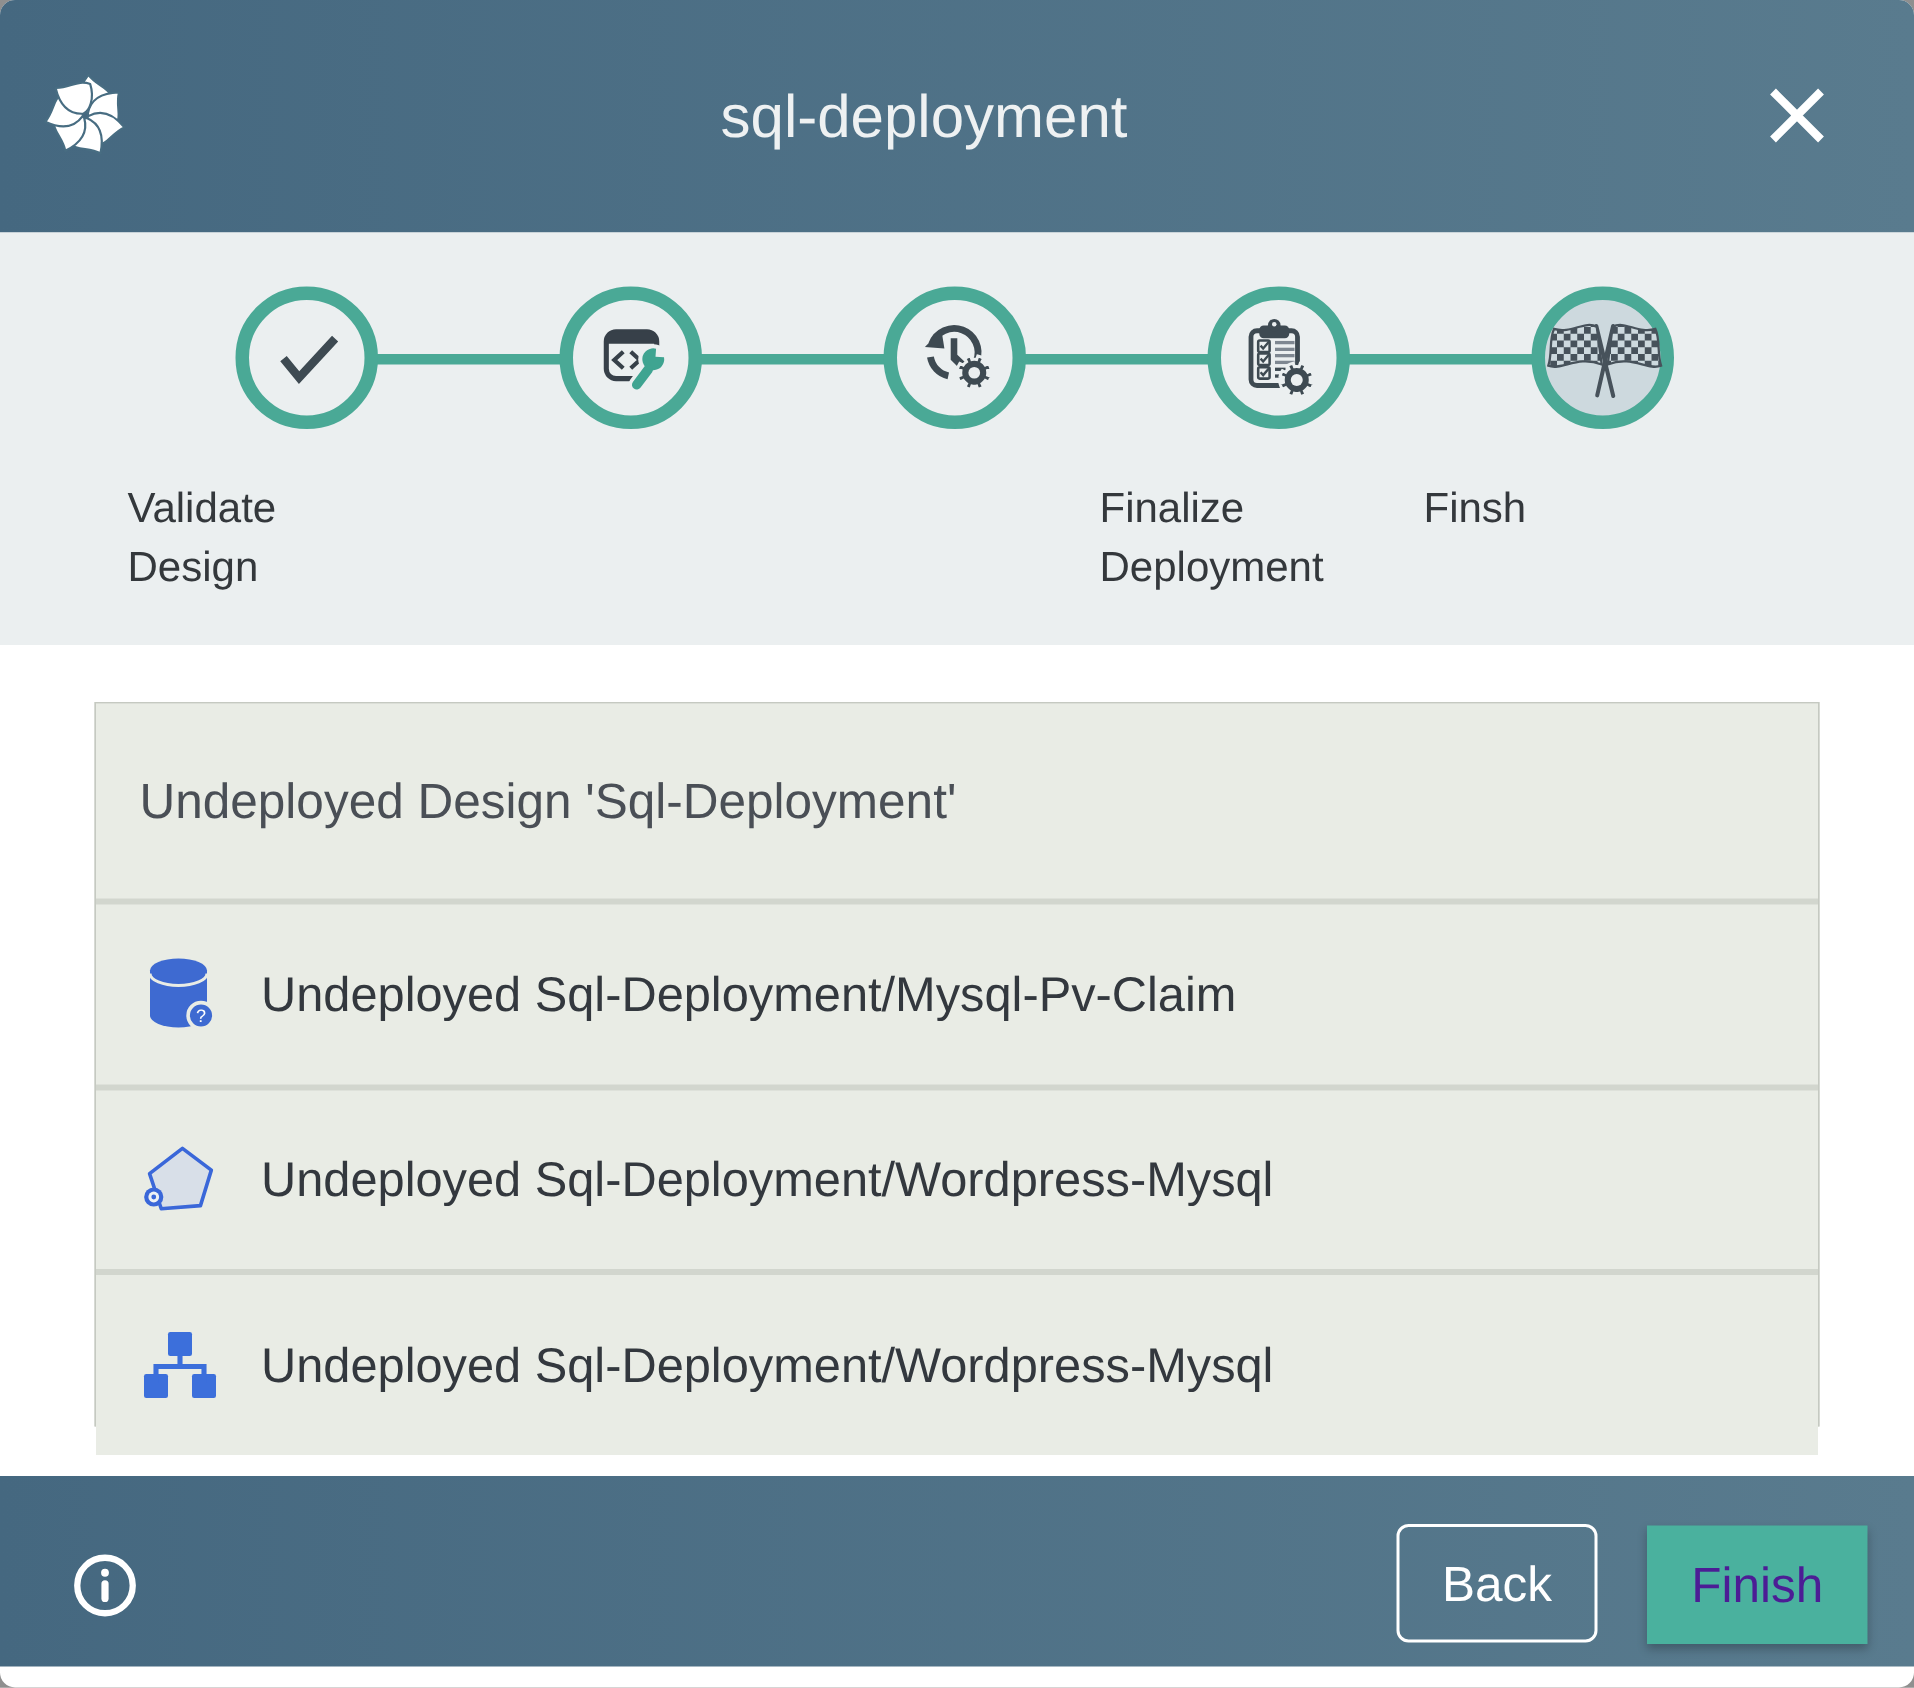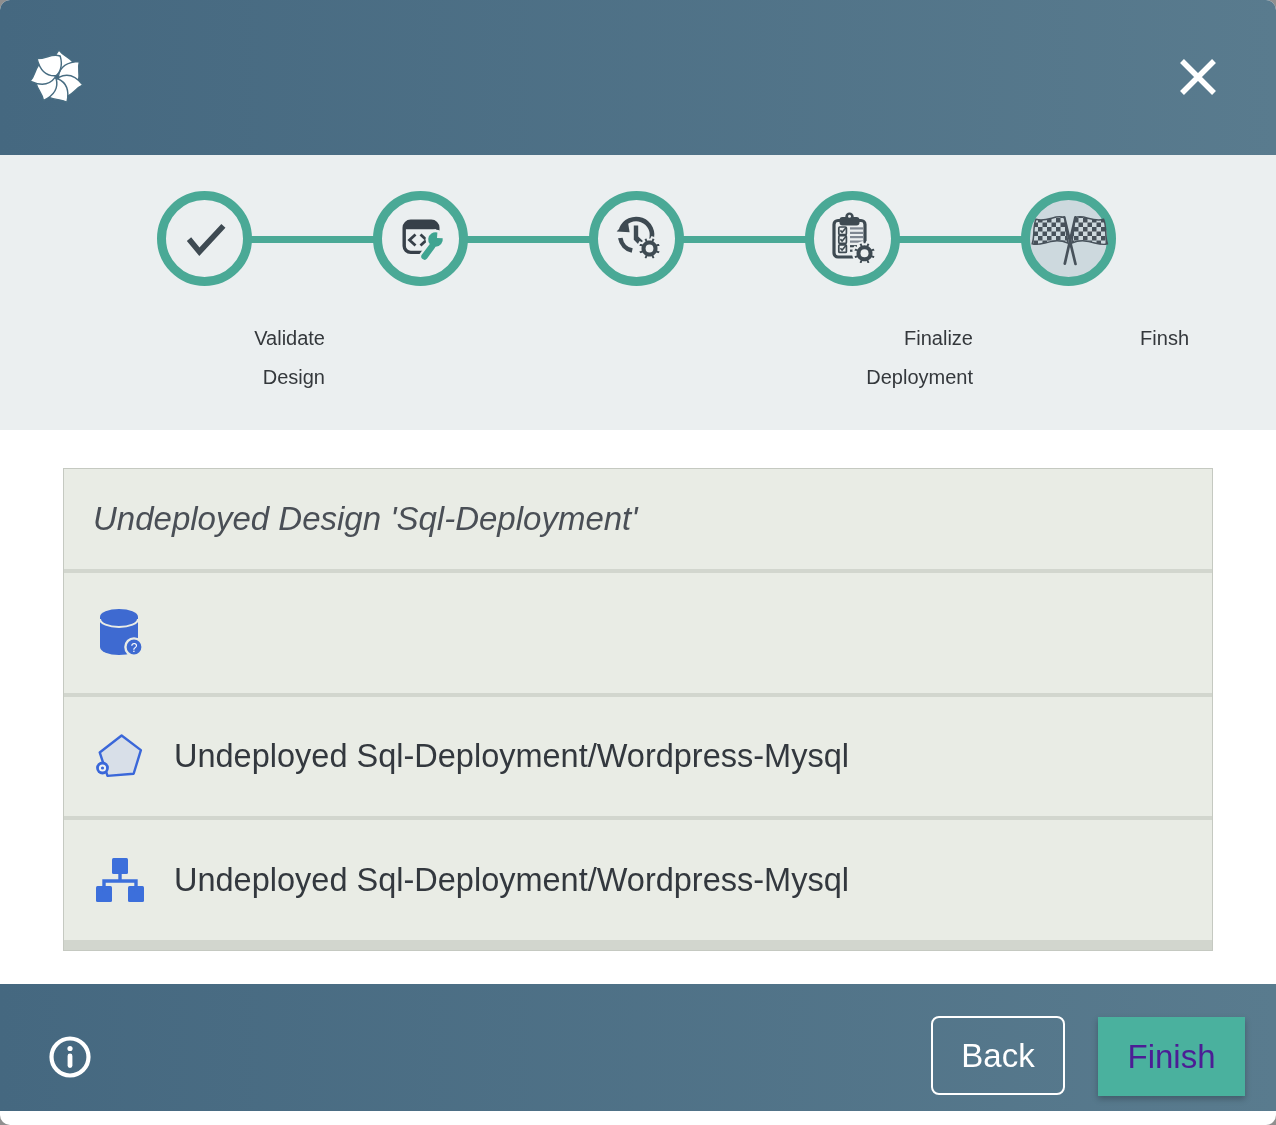--- a/index.html
+++ b/index.html
@@ -7,25 +7,25 @@
   svg{flex-shrink:0;}
   .dialog{position:absolute;left:0;top:0;width:1276px;height:1125px;border-radius:10px;overflow:hidden;background:#fff;}
   .hdr{position:absolute;left:0;top:0;width:1276px;height:155px;background:linear-gradient(90deg,#456880 0%,#597b8e 100%);}
   .logo{position:absolute;left:29px;top:49px;}
   .title{position:absolute;left:0;top:56px;width:1232px;text-align:center;font-size:40px;color:#eef1f2;}
   .xbtn{position:absolute;left:1179px;top:58px;}
   .stepper{position:absolute;left:0;top:155px;width:1276px;height:275px;background:#ebeff0;}
   .connector{position:absolute;left:205px;top:81px;width:864px;height:7px;background:#4aa996;}
   .circle{position:absolute;width:95px;height:95px;border-radius:50%;border:9px solid #4aa996;background:#ebeff0;top:36px;display:flex;align-items:center;justify-content:center;}
   .circle.active{background:#cdd9de;}
-  .lbl{position:absolute;top:164px;width:240px;text-align:right;font-size:20px;line-height:39px;color:#34383c;}
+  .lbl{position:absolute;top:164px;width:240px;text-align:left;font-size:28px;line-height:39px;color:#34383c;}
   .content{position:absolute;left:0;top:430px;width:1276px;height:554px;background:#fff;}
   .panel{position:absolute;left:63px;top:38px;width:1150px;height:483px;border:1px solid #c5c9c1;background:#d2d6ce;}
   .row{background:#e9ece5;display:flex;align-items:center;}
-  .r1{height:100px;padding-left:29px;font-size:33px;color:#4a4f56;font-style:italic;}
+  .r1{height:130px;padding-left:29px;font-size:33px;color:#4a4f56;}
   .r2{height:120px;}
   .r3{height:119px;}
   .r4{height:120px;}
   .sep{height:4px;}
   .rowicon{width:40px;margin-left:36px;flex:0 0 40px;display:flex;align-items:center;justify-content:center;}
   .rowtxt{margin-left:34px;font-size:32.5px;color:#33383e;}
   .ftr{position:absolute;left:0;top:984px;width:1276px;height:127px;background:linear-gradient(90deg,#456880 0%,#597b8e 100%);}
   .info{position:absolute;left:49px;top:52px;}
   .backbtn{position:absolute;left:931px;top:32px;width:134px;height:79px;border:2px solid #fff;border-radius:8px;color:#fff;font-size:33px;display:flex;align-items:center;justify-content:center;}
   .finbtn{position:absolute;left:1098px;top:33px;width:147px;height:79px;background:#4ab19e;border-radius:0;color:#4c1d95;font-size:33px;display:flex;align-items:center;justify-content:center;box-shadow:0 3px 6px rgba(0,0,0,0.25);}
@@ -39,20 +39,21 @@
       <g fill="#ffffff" stroke="#486d82" stroke-width="1.5" stroke-linejoin="round">
         <path id="blade" d="M2 -28 C 8 -20 16 -20 19 -11 C 13 -2 4 0 0 -2 C -7 -10 -5 -19 2 -28 Z"></path>
         <use href="#blade" transform="rotate(51.4)"></use>
         <use href="#blade" transform="rotate(102.9)"></use>
         <use href="#blade" transform="rotate(154.3)"></use>
         <use href="#blade" transform="rotate(205.7)"></use>
         <use href="#blade" transform="rotate(257.1)"></use>
         <use href="#blade" transform="rotate(308.6)"></use>
       </g>
     </svg>
+    <div class="title">sql-deployment</div>
     <svg class="xbtn" width="38" height="38" viewBox="0 0 38 38">
       <path d="M3 3 L35 35 M35 3 L3 35" stroke="#ffffff" stroke-width="5.5"></path>
     </svg>
   </div>
 
   <div class="stepper">
     <div class="connector"></div>
 
     <div class="circle" style="left:157px;">
       <svg width="52" height="52" viewBox="0 0 52 52">
@@ -153,20 +154,21 @@
       <div class="row r2">
         <div class="rowicon">
           <svg width="44" height="52" viewBox="0 0 44 52">
             <path d="M2 10 L2 40 A 19 8 0 0 0 40 40 L40 10 Z" fill="#3e6ad1"></path>
             <ellipse cx="21" cy="10" rx="19" ry="8" fill="#3e6ad1"></ellipse>
             <path d="M2 12 A 19 8 0 0 0 40 12" fill="none" stroke="#e9ece5" stroke-width="2"></path>
             <circle cx="36" cy="40" r="8.6" fill="#3e6ad1" stroke="#e9ece5" stroke-width="2.4"></circle>
             <text x="36" y="44.5" font-size="12" fill="#ffffff" text-anchor="middle" font-family="Liberation Sans">?</text>
           </svg>
         </div>
+        <div class="rowtxt">Undeployed Sql-Deployment/Mysql-Pv-Claim</div>
       </div>
       <div class="sep"></div>
       <div class="row r3">
         <div class="rowicon">
           <svg width="50" height="50" viewBox="0 0 50 50">
             <path d="M25.5 3.5 L45.5 17 L39.5 41 L13.5 44.5 L4.5 21.5 Z" fill="#d8dfe8" stroke="#3a67d9" stroke-width="2.4" stroke-linejoin="round" transform="rotate(3 25 25)"></path>
             <circle cx="7.5" cy="36" r="6.4" fill="#3a67d9"></circle>
             <circle cx="7.5" cy="36" r="3.6" fill="#eef1f5"></circle>
             <circle cx="7.5" cy="36" r="1.6" fill="#3a67d9"></circle>
           </svg>

